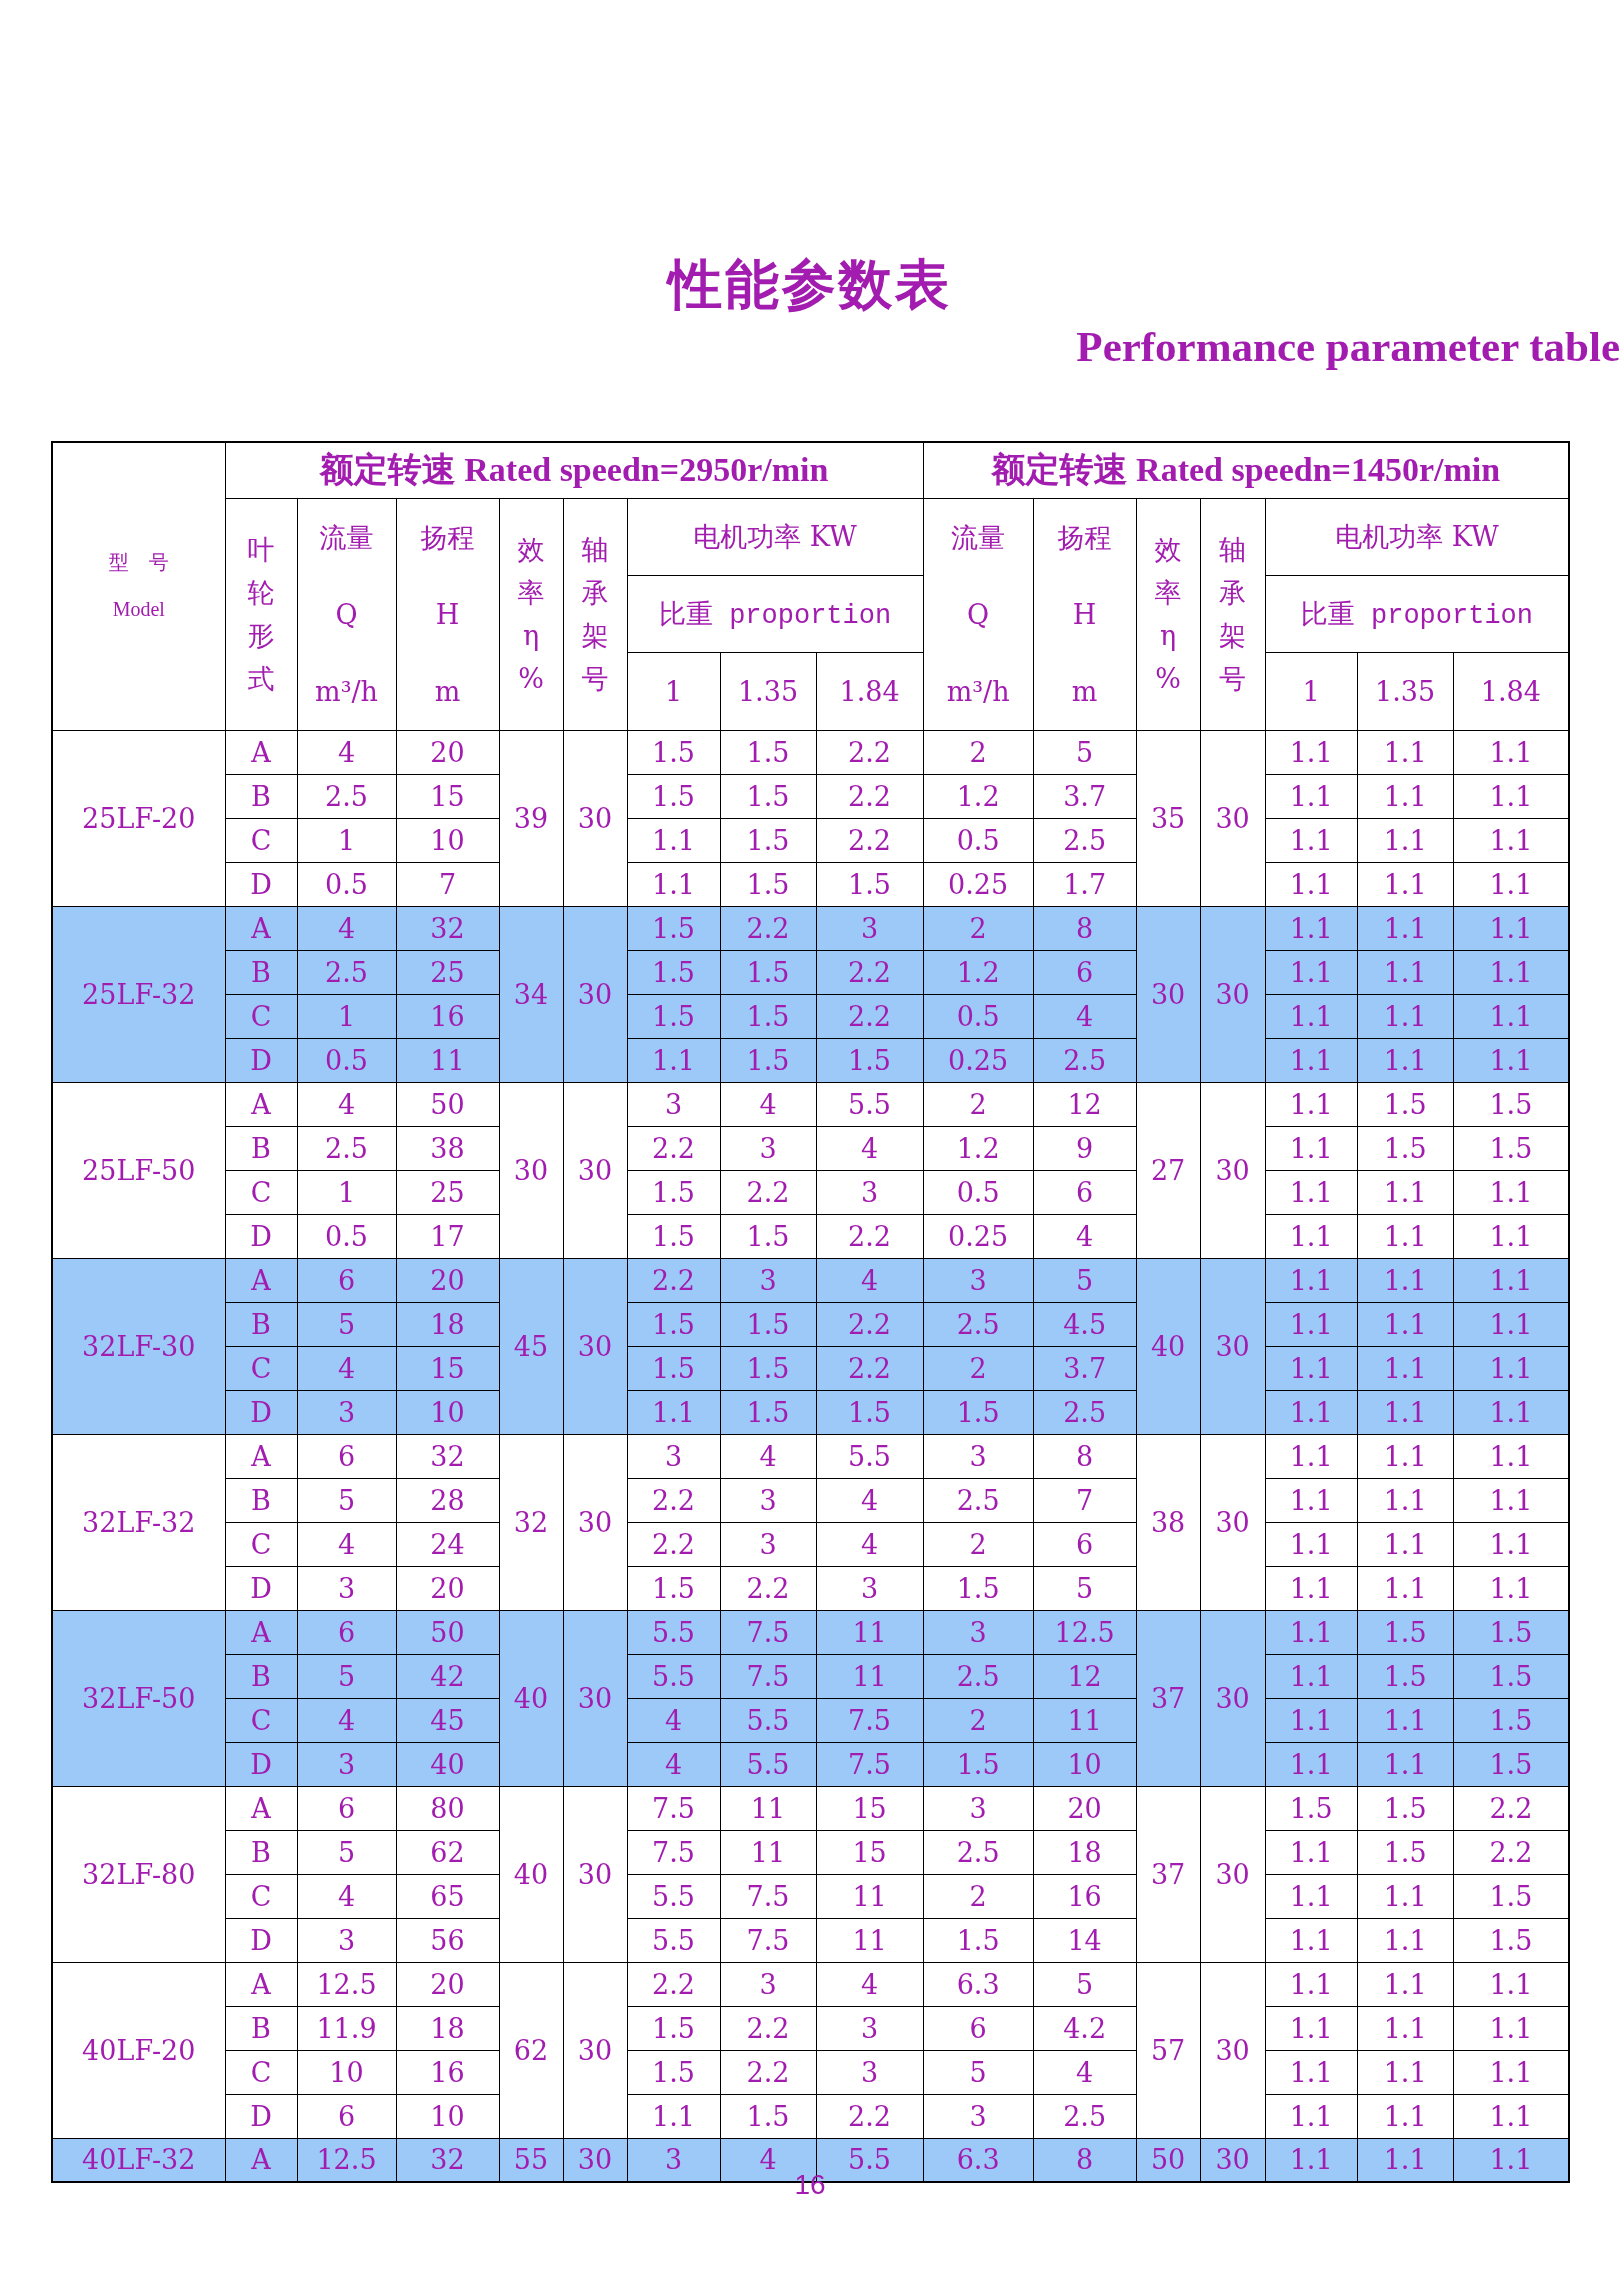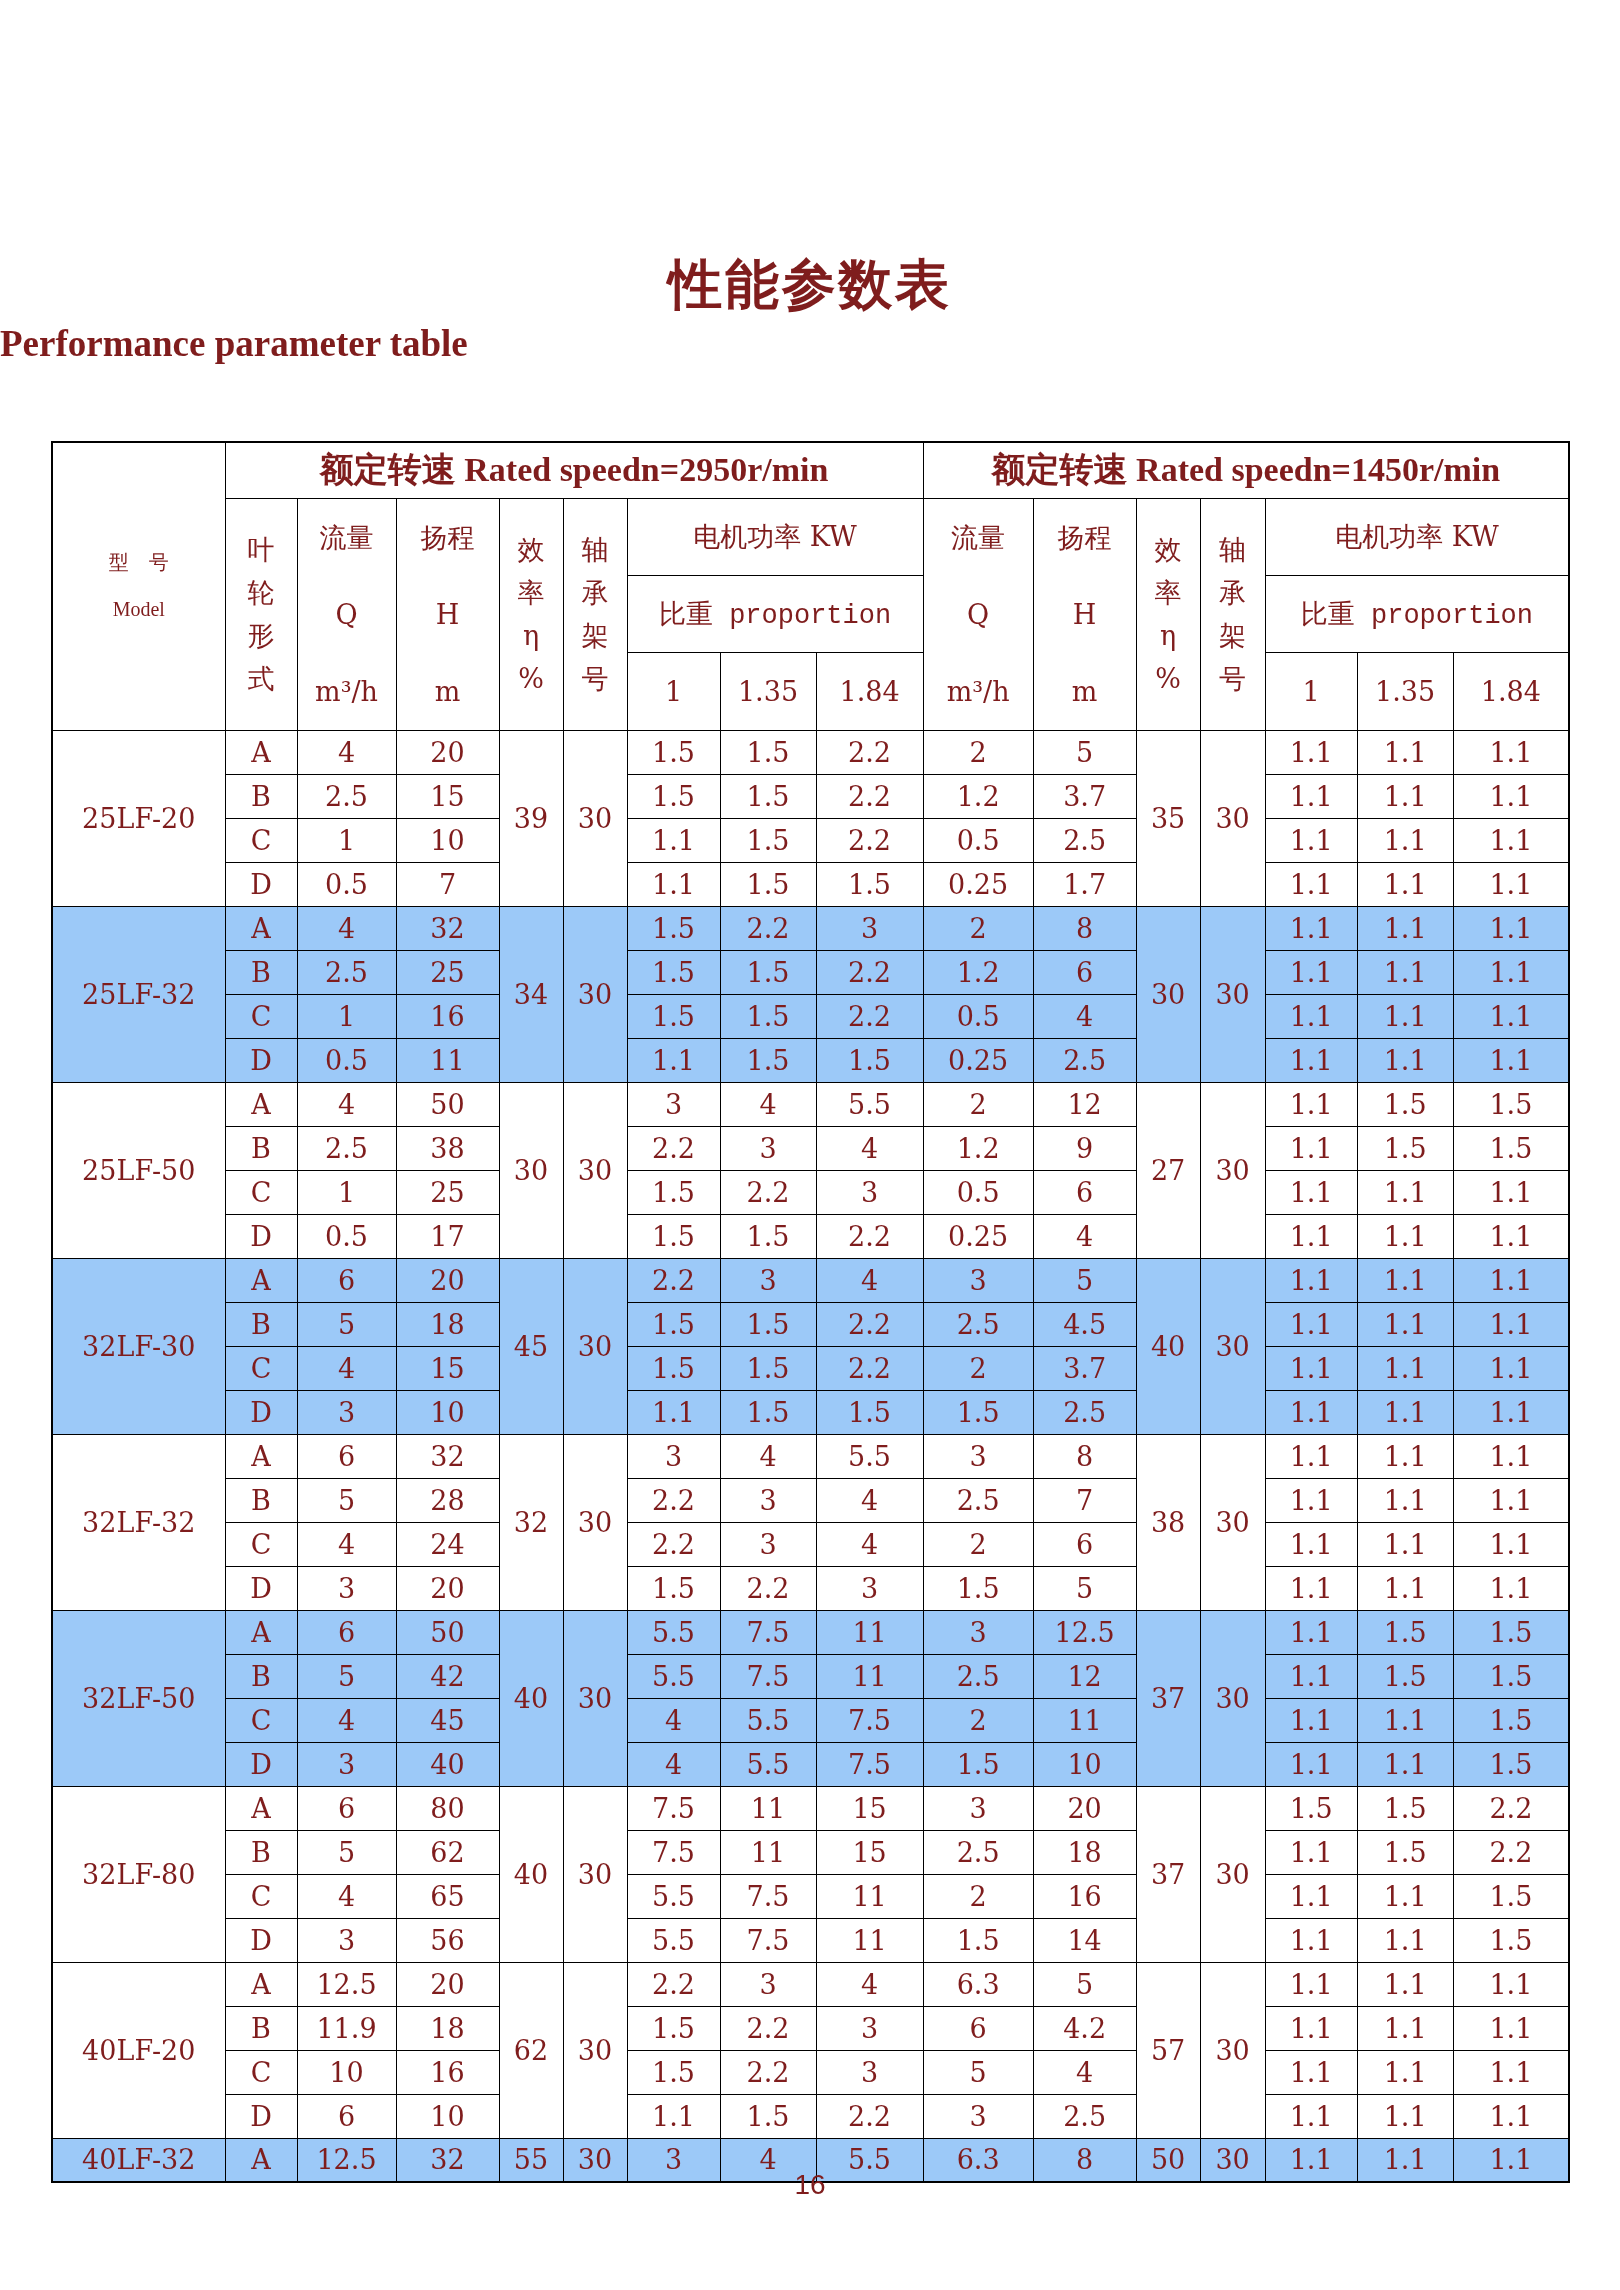--- a/index.html
+++ b/index.html
@@ -1,29 +1,29 @@
 <!DOCTYPE html>
 <html style="font-size:14.3px"><head>
 <meta charset="utf-8">
 <style>
   * { box-sizing: border-box; }
   html,body { margin:0; padding:0; background:#9a9a9a; }
   .page {
     width:1620px; height:2291px; margin:0 auto; position:relative;
-    background:#ffffff; color:#7f1d1d;
+    background:#ffffff; color:#a21caf;
     font-family:"DejaVu Serif", serif;
   }
   .title-zh {
     position:absolute; top:249px; left:0; width:100%;
     text-align:center; font-size:54px; font-weight:bold; letter-spacing:2.7px;
     font-family:"Liberation Serif", serif;
   }
   .title-en {
     position:absolute; top:322px; left:0; width:100%;
-    text-align:left; font-size:37px; font-weight:bold;
+    text-align:right; font-size:43px; font-weight:bold;
     font-family:"Liberation Serif", serif;
   }
   table.perf {
     position:absolute; left:51px; top:441px; width:1518px;
     border-collapse:collapse; table-layout:fixed;
     border:2.7px solid #000;
   }
   table.perf td {
     border:1.8px solid #000; text-align:center; vertical-align:middle;
     font-size:27px; padding:0; overflow:hidden;

